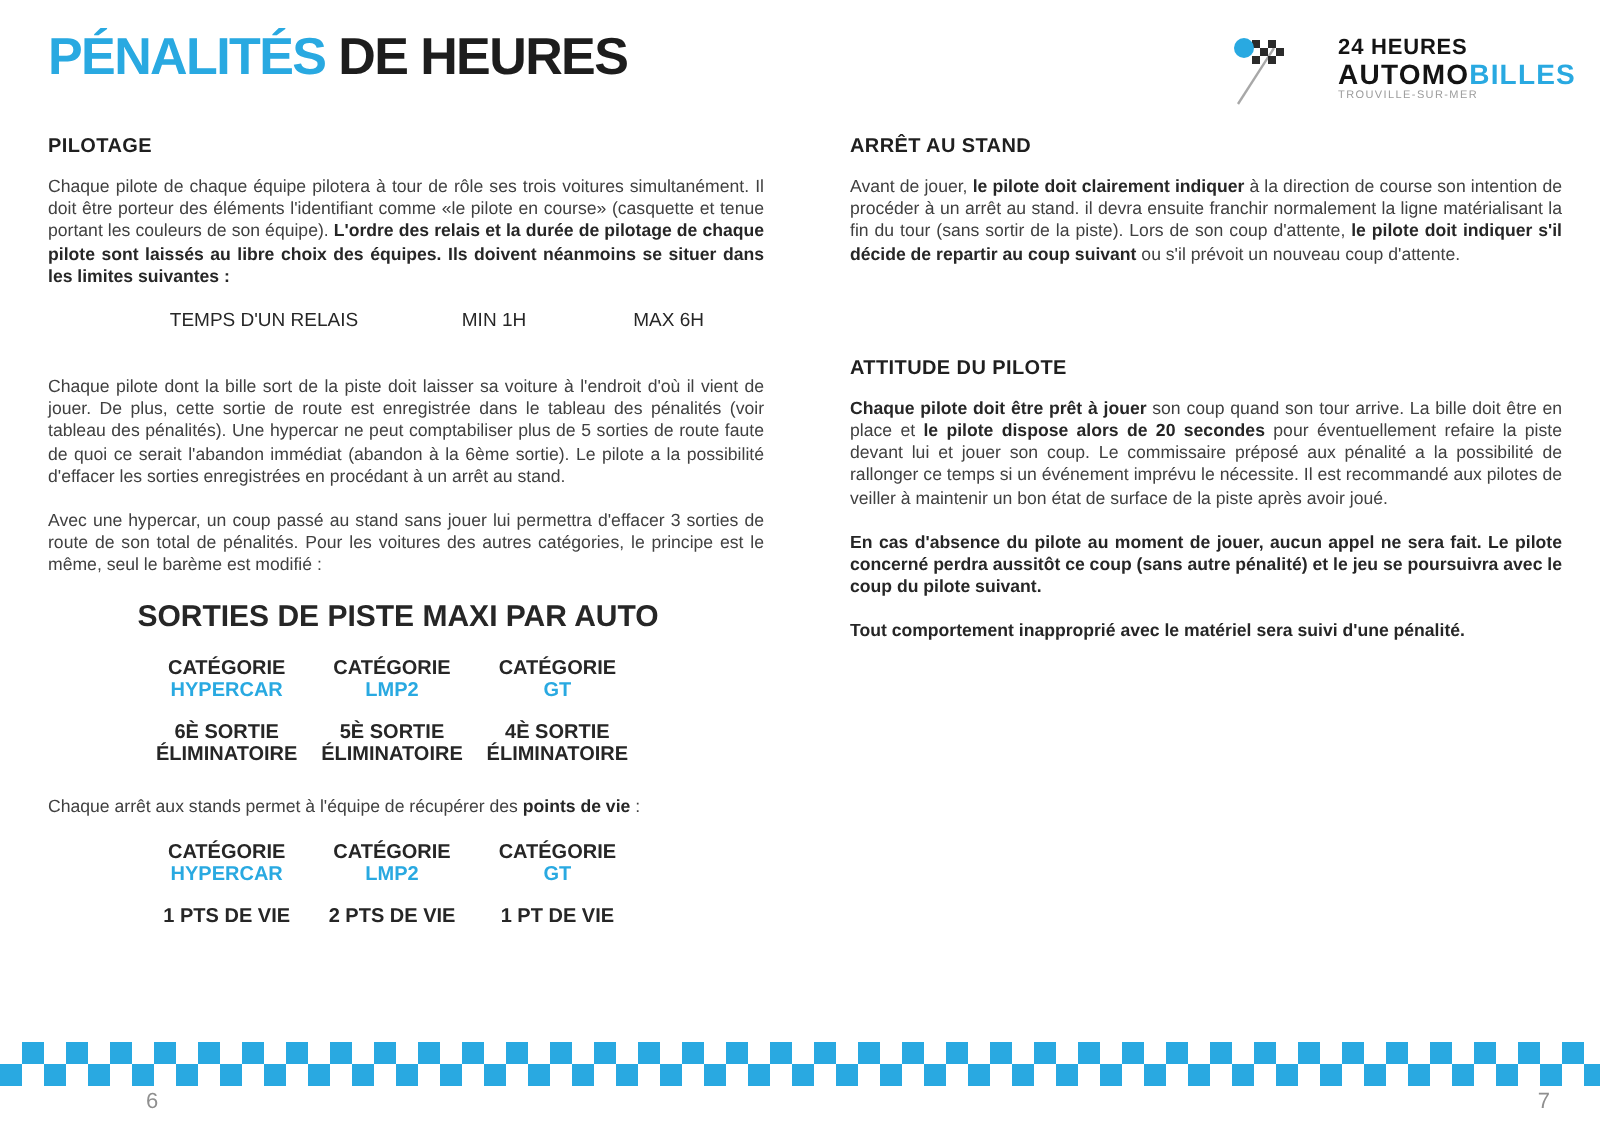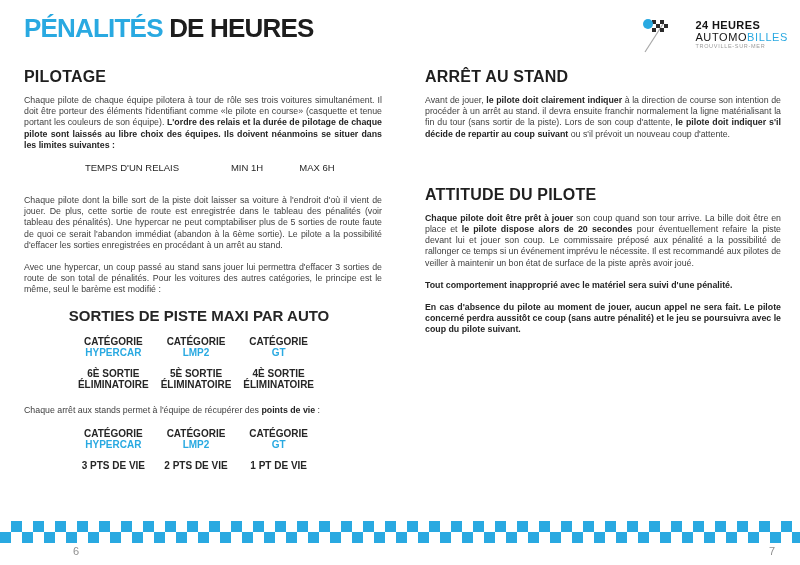--- a/index.html
+++ b/index.html
@@ -12,44 +12,44 @@
   
   .title {
     position:absolute; left:24px; top:13px;
     font-size:26px; font-weight:bold; letter-spacing:-0.8px; line-height:30px;
     color:#1d1d1d; white-space:nowrap;
   }
   .title .accent { color:#29a9e1; }
   .logo { position:absolute; right:12px; top:16px; display:flex; align-items:center; gap:3px; }
   .logo-text { display:flex; flex-direction:column; line-height:1.05;margin-left:23px; }
   .logo-l1 { font-size:11px; font-weight:bold; color:#141414; letter-spacing:0.4px; }
-  .logo-l2 { font-size:11px; font-weight:normal; color:#141414; letter-spacing:0.6px; }
+  .logo-l2 { font-size:14px; font-weight:bold; color:#141414; letter-spacing:0.6px; }
   .logo-l2 .accent { color:#29a9e1; }
   .logo-l3 { font-size:5.5px; color:#9b9b9b; letter-spacing:0.7px; margin-top:1px; }
   
   .col { position:absolute; top:68px; }
   .col-left  { left:24px;  width:358px; }
   .col-right { left:425px; width:356px; }
   .sec-heading {
-    font-size:16px; font-weight:bold; color:#1f1f1f; letter-spacing:0.2px;
+    font-size:10px; font-weight:bold; color:#1f1f1f; letter-spacing:0.2px;
     margin-bottom:9px; white-space:nowrap;
   }
   .sec-heading.mt2 { margin-top:46px; }
   .body {
     font-size:8.8px; line-height:11.2px; text-align:justify; color:#404040;
     margin-bottom:11px;
   }
   .body b { color:#262626; }
   .body.allbold { font-weight:bold; color:#262626; }
   
   .times-table { margin:6px 0 22px 28px; width:300px; font-weight:normal; color:#262626; }
   .times-row { display:flex; margin-bottom:14px; font-size:9.5px; }
   .times-label { width:160px; text-align:center; }
   .times-min { width:70px; text-align:center; }
-  .times-max { width:70px; text-align:center; }
+  .times-max { width:70px; text-align:right; }
   
   .table-title {
     font-size:15px; font-weight:bold; color:#262626; text-align:center;
     margin:4px 0 12px -8px;
   }
   .cat-table { display:flex; justify-content:space-between; width:248px; margin:0 0 0 48px; }
   .cat-col { width:86px; text-align:center; font-weight:bold; font-size:10px; line-height:11.5px; }
   .cat-name { color:#29a9e1; }
   .cat-label { color:#262626; }
   .cat-value { margin-top:9px; color:#262626; }
@@ -128,42 +128,42 @@
         <div class="cat-value">4È SORTIE ÉLIMINATOIRE</div>
       </div>
     </div>
 
     <p class="body between-note"><span>Chaque arrêt aux stands permet à l'équipe de récupérer des </span><b>points de vie</b><span> :</span></p>
 
     <div class="cat-table">
       <div class="cat-col">
         <div class="cat-label">CATÉGORIE</div>
         <div class="cat-name">HYPERCAR</div>
-        <div class="cat-value">3 PTS DE VIE</div>
+        <div class="cat-value">1 PTS DE VIE</div>
       </div>
       <div class="cat-col">
         <div class="cat-label">CATÉGORIE</div>
         <div class="cat-name">LMP2</div>
         <div class="cat-value">2 PTS DE VIE</div>
       </div>
       <div class="cat-col">
         <div class="cat-label">CATÉGORIE</div>
         <div class="cat-name">GT</div>
         <div class="cat-value">1 PT DE VIE</div>
       </div>
     </div>
   </div>
 
   <div class="col col-right">
     <div class="sec-heading">ARRÊT AU STAND</div>
     <p class="body"><span>Avant de jouer, </span><b>le pilote doit clairement indiquer</b><span> à la direction de course son intention de procéder à un arrêt au stand. il devra ensuite franchir normalement la ligne matérialisant la fin du tour (sans sortir de la piste). Lors de son coup d'attente, </span><b>le pilote doit indiquer s'il décide de repartir au coup suivant</b><span> ou s'il prévoit un nouveau coup d'attente.</span></p>
 
     <div class="sec-heading mt2">ATTITUDE DU PILOTE</div>
     <p class="body"><b>Chaque pilote doit être prêt à jouer</b><span> son coup quand son tour arrive. La bille doit être en place et </span><b>le pilote dispose alors de 20 secondes</b><span> pour éventuellement refaire la piste devant lui et jouer son coup. Le commissaire préposé aux pénalité a la possibilité de rallonger ce temps si un événement imprévu le nécessite. Il est recommandé aux pilotes de veiller à maintenir un bon état de surface de la piste après avoir joué.</span></p>
+    <p class="body allbold">En cas d'absence du pilote au moment de jouer, aucun appel ne sera fait. Le pilote concerné perdra aussitôt ce coup (sans autre pénalité) et le jeu se poursuivra avec le coup du pilote suivant.</p>
     <p class="body allbold">Tout comportement inapproprié avec le matériel sera suivi d'une pénalité.</p>
-    <p class="body allbold">En cas d'absence du pilote au moment de jouer, aucun appel ne sera fait. Le pilote concerné perdra aussitôt ce coup (sans autre pénalité) et le jeu se poursuivra avec le coup du pilote suivant.</p>
   </div>
 
   <div class="checker"></div>
   <div class="pagenum left">6</div>
   <div class="pagenum right">7</div>
 
 </div>
 
 </body></html>

